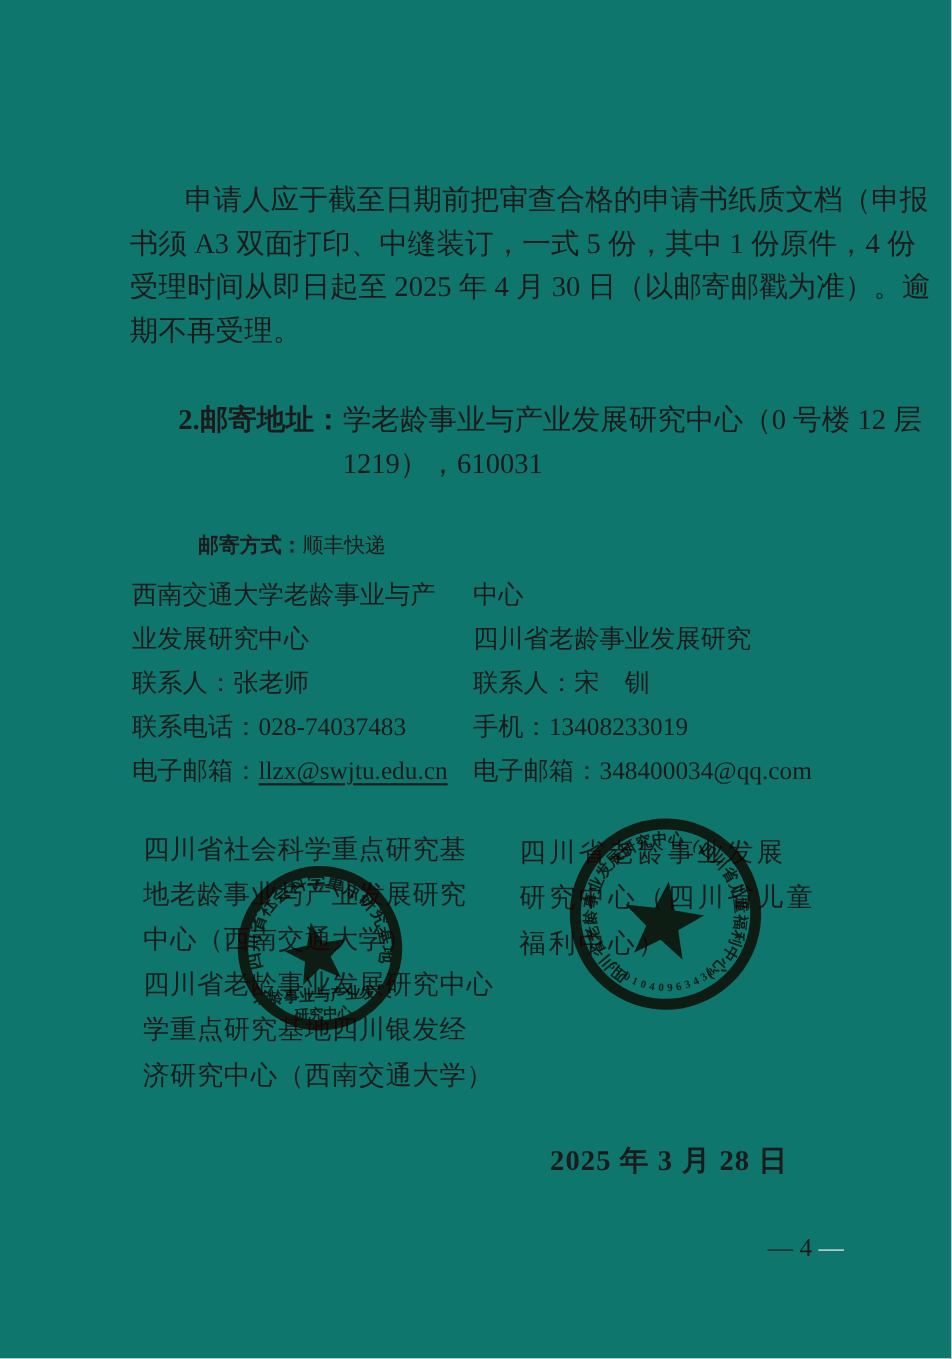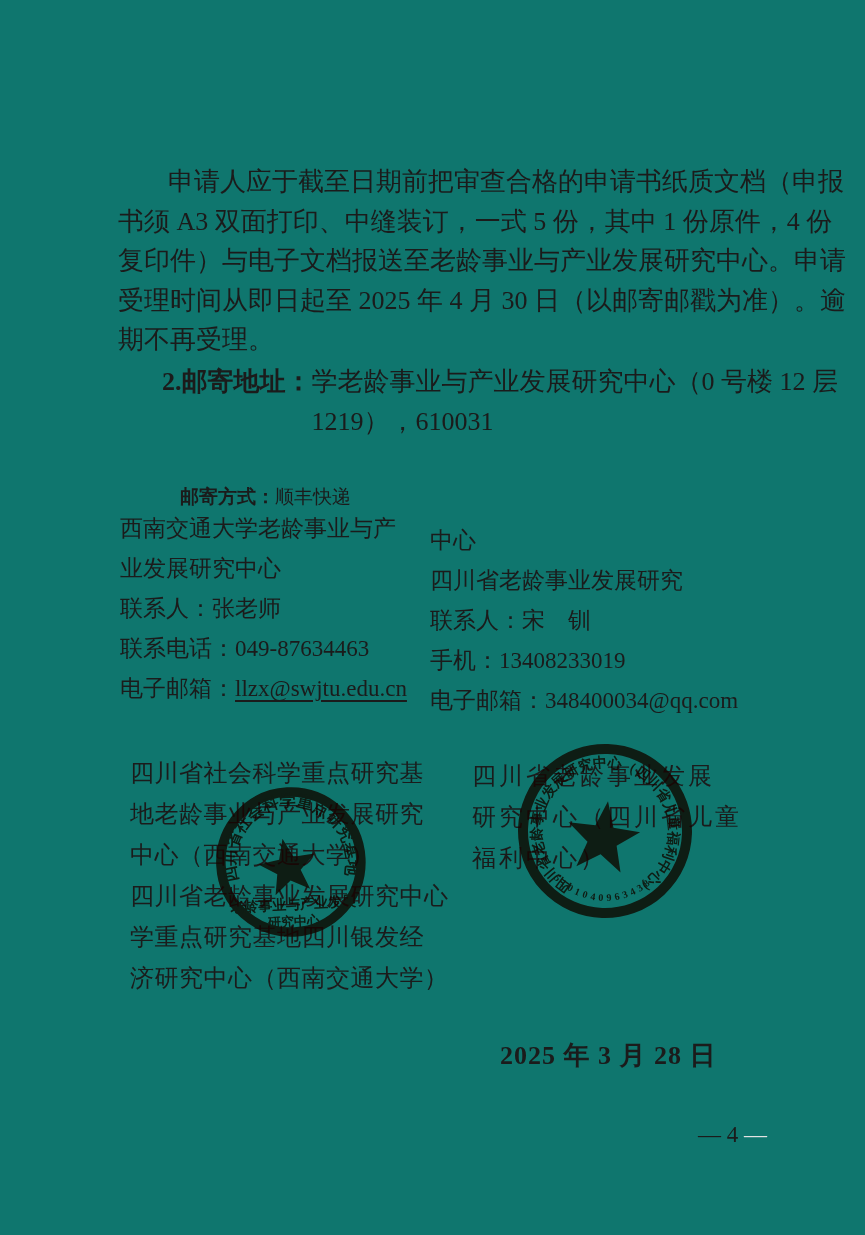--- a/index.html
+++ b/index.html
@@ -16,21 +16,21 @@
 
   
   .addr { left:162px; top:362px; display:flex; font-size:26px; line-height:40px; white-space:nowrap; }
   .addr .lbl { font-weight:bold; }
 
   
   .method { left:180px; top:480px; font-size:19px; line-height:34px; white-space:nowrap; }
   .method .lbl { font-weight:bold; }
 
   
-  .contacts-left  { left:120px; top:509px; }
+  .contacts-left  { left:120px; top:521px; }
   .contacts-right { left:430px; top:521px; }
   .c-col { font-size:23px; white-space:nowrap; }
   .c-col .c-row { height:40px; line-height:40px; }
   .u { text-decoration:underline; text-underline-offset:4px; }
 
   
   .sig-left  { left:130px; top:753px; font-size:24px; line-height:41px; letter-spacing:0.5px; white-space:nowrap; }
   .sig-right { left:472px; top:756px; font-size:24px; line-height:41px; letter-spacing:3px; white-space:nowrap; }
 
   
@@ -44,42 +44,41 @@
   .pageno .faint { color:#e3e3e3; }
 </style>
 </head>
 <body>
 
 <div class="page">
 
   <div class="abs para">
       <div>申请人应于截至日期前把审查合格的申请书纸质文档（申报</div>
       <div>书须 A3 双面打印、中缝装订，一式 5 份，其中 1 份原件，4 份</div>
-      <div>复印件）与电子文档报送至老龄事业与产业发展研究中心。申请</div>
       <div>受理时间从即日起至 2025 年 4 月 30 日（以邮寄邮戳为准）。逾</div>
       <div>期不再受理。</div>
     </div>
 
   <div class="abs addr">
     <span class="lbl">2.邮寄地址：</span>
     <span>
         <div>学老龄事业与产业发展研究中心（0 号楼 12 层</div>
         <div>1219），610031</div>
       </span>
   </div>
 
   <div class="abs method">
     <span class="lbl">邮寄方式：</span><span>顺丰快递</span>
   </div>
 
   <div class="abs c-col contacts-left">
     <div class="c-row">西南交通大学老龄事业与产</div>
     <div class="c-row">业发展研究中心</div>
     <div class="c-row"><span>联系人：</span><span>张老师</span></div>
-    <div class="c-row"><span>联系电话：</span><span>049-87634463</span></div>
+    <div class="c-row"><span>联系电话：</span><span>028-74037483</span></div>
     <div class="c-row"><span>电子邮箱：</span><span class="u">llzx@swjtu.edu.cn</span></div>
   </div>
 
   <div class="abs c-col contacts-right">
     <div class="c-row">中心</div>
     <div class="c-row">四川省老龄事业发展研究</div>
     <div class="c-row"><span>联系人：</span><span>宋　钏</span></div>
     <div class="c-row"><span>手机：</span><span>13408233019</span></div>
     <div class="c-row"><span>电子邮箱：</span><span>348400034@qq.com</span></div>
   </div>

